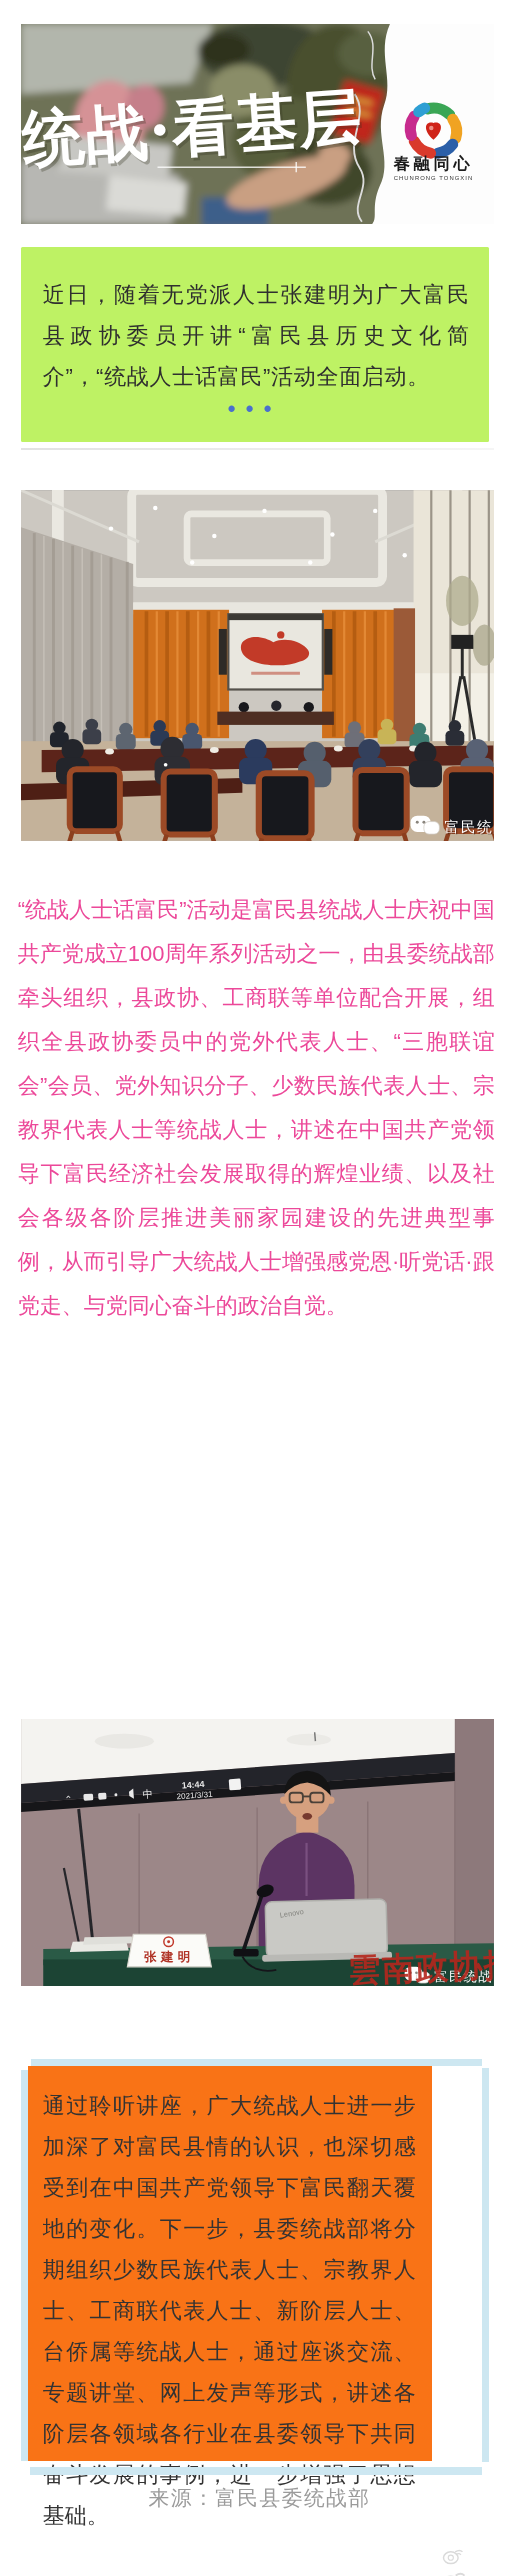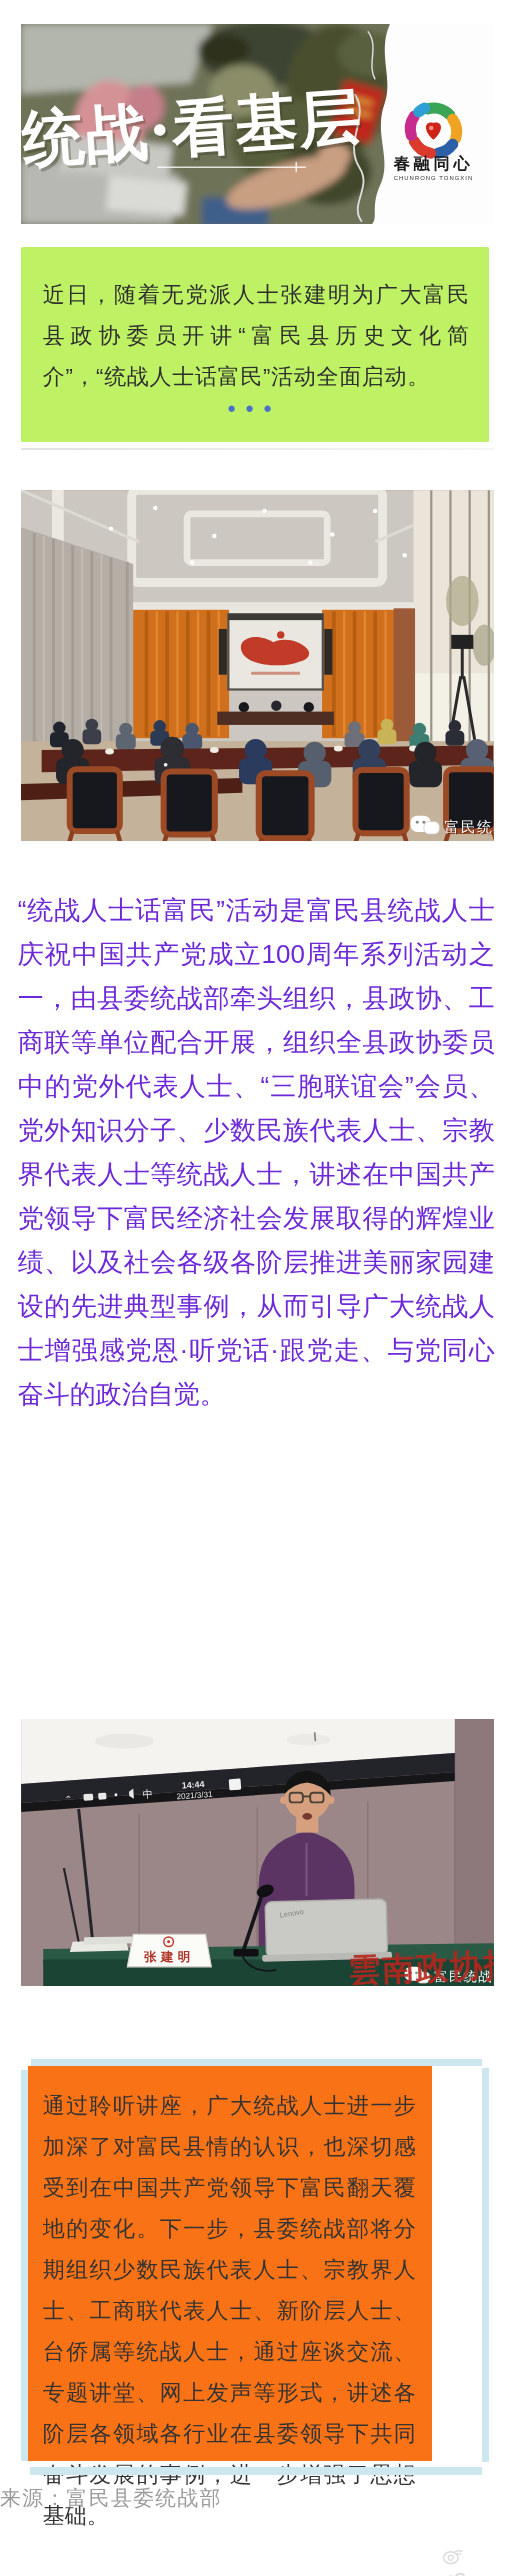--- a/index.html
+++ b/index.html
@@ -17,36 +17,36 @@
   .intro-dots{margin-top:1.5px;text-align:center;color:#4a70cc;font-size:22px;letter-spacing:10.3px;
               font-weight:bold;line-height:22px;}
 
   .divider{left:21.4px;top:448px;width:473px;height:1.5px;
            background:linear-gradient(90deg,#e2e2e2 0%,#ededed 60%,#f5f5f5 100%);}
 
   .photo{left:21.4px;overflow:hidden;background:#999;}
   .photo1{top:490px;width:473px;height:351px;}
   .photo2{top:1719px;width:473px;height:267px;}
 
-  .para{left:17.7px;width:477px;font-size:26px;line-height:44px;color:#6d28d9;
+  .para{left:17.7px;width:477px;font-size:22px;line-height:44px;color:#ec4899;
         text-align:justify;text-justify:inter-character;}
   .para1{top:888px;}
   .para2{top:1466px;}
 
   
   .outro-bar-top{left:31px;top:2059px;width:451px;height:7.4px;background:#cde7f1;}
   .outro-strip-right{left:482px;top:2068px;width:6.6px;height:394px;background:#cde7f1;}
   .outro-strip-left{left:20.7px;top:2070px;width:7.4px;height:391px;background:#cde7f1;}
   .outro-bar-bottom{left:29.5px;top:2467px;width:452px;height:8.1px;background:#cde7f1;}
   .outro-card{left:28px;top:2066px;width:404px;height:395px;background:#f97316;}
   .outro-text{padding:19px 16.2px 0 14.8px;font-size:22px;line-height:41px;color:#333333;
               text-align:justify;text-justify:inter-character;}
 
-  .source-line{left:0;top:2484px;width:489px;text-align:left;font-size:20.7px;color:#9b9b9b;
-               letter-spacing:1.5px;}
+  .source-line{left:0;top:2484px;width:489px;text-align:center;font-size:20.7px;color:#9b9b9b;
+               letter-spacing:1.5px;padding-left:15px;}
 
   .footer-mark{right:7.4px;top:2546px;display:flex;align-items:center;gap:4.4px;color:#1d4ed8;
                font-size:19px;letter-spacing:0.7px;flex-direction:column;}
   .footer-mark svg{display:block;}
   svg text{font-family:"Liberation Sans",sans-serif;}
   .calli{font-family:"DejaVu Serif",serif;font-weight:bold;}
 </style>
 </head>
 <body>
 

